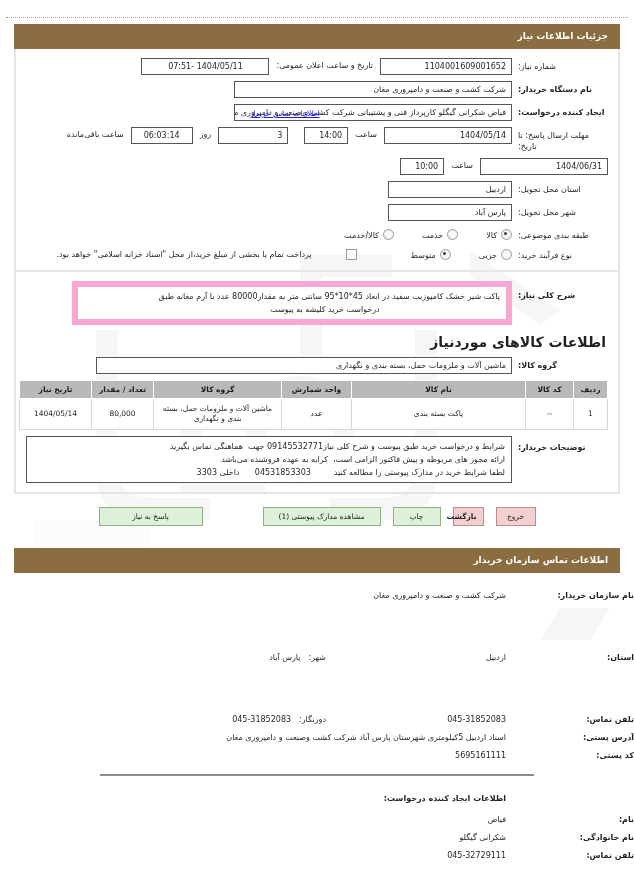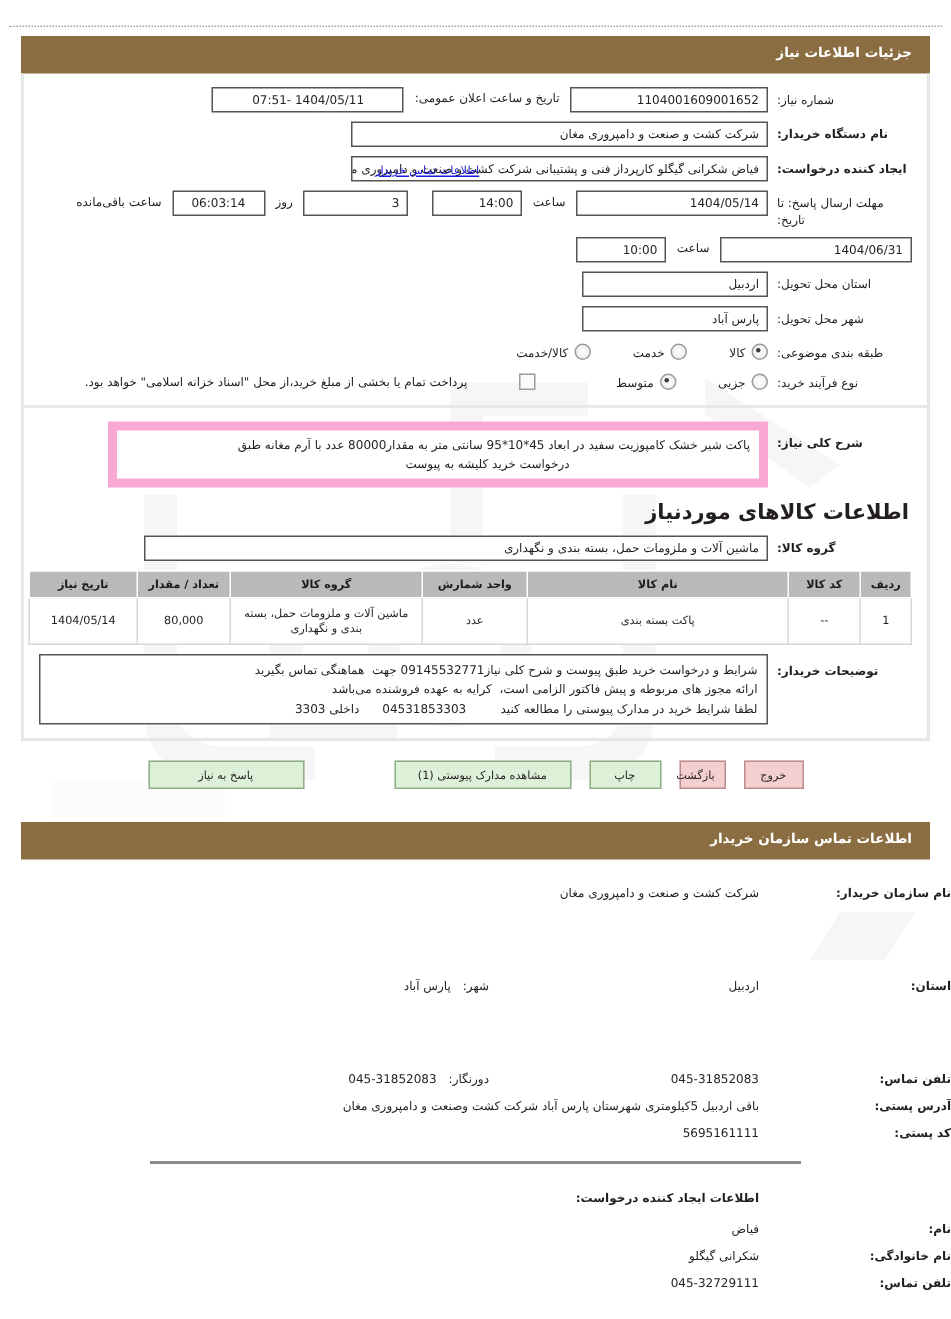--- a/index.html
+++ b/index.html
@@ -107,21 +107,21 @@
 
   .inline-lbl {
     font-size: 8px;
     padding: 3px 7px 0 7px;
     white-space: nowrap;
   }
 
   .w-number  { width: 132px; }
   .w-wide    { width: 278px; }
   .w-date    { width: 128px; }
-  .w-time    { width:  60px; text-align: right; }
+  .w-time    { width:  44px; text-align: right; }
   .w-days    { width:  70px; }
   .w-clock   { width:  62px; }
   .w-prov    { width: 124px; }
 
   .link {
     color: #1a1ae0;
     text-decoration: underline;
     font-size: 7.5px;
     white-space: nowrap;
   }
@@ -243,21 +243,21 @@
     text-align: center;
     white-space: nowrap;
     line-height: 11px;
     box-sizing: border-box;
   }
   .btn.green { background: #ddf0d8; border-color: #8fae88; }
   .btn.red   { background: #f4cfcf; border-color: #bb8d8d; }
   .b-answer { width: 104px; }
   .b-docs   { width: 118px; margin-left: 48px; }
   .b-print  { width:  48px; }
-  .b-back   { width:  31px; }
+  .b-back   { width:  31px; font-weight: bold; }
   .b-exit   { width:  40px; }
 
   
   .contact {
     padding: 18px 0 6px 0;
   }
   .crow {
     display: flex;
     flex-direction: row;
     align-items: baseline;
@@ -504,21 +504,21 @@
 
     <div class="crow">
       <div class="ckey">تلفن تماس:</div>
       <div class="cval">045-31852083</div>
       <div class="ckey2">دورنگار:</div>
       <div class="cval2">045-31852083</div>
     </div>
 
     <div class="crow">
       <div class="ckey">آدرس پستی:</div>
-      <div class="cval-long">باقی اردبیل 5کیلومتری شهرستان پارس آباد شرکت کشت وصنعت و دامپروری مغان</div>
+      <div class="cval-long">اسناد اردبیل 5کیلومتری شهرستان پارس آباد شرکت کشت وصنعت و دامپروری مغان</div>
     </div>
 
     <div class="crow">
       <div class="ckey">کد پستی:</div>
       <div class="cval">5695161111</div>
     </div>
 
     <hr class="divider">
 
     <div class="creator-title">اطلاعات ایجاد کننده درخواست:</div>

